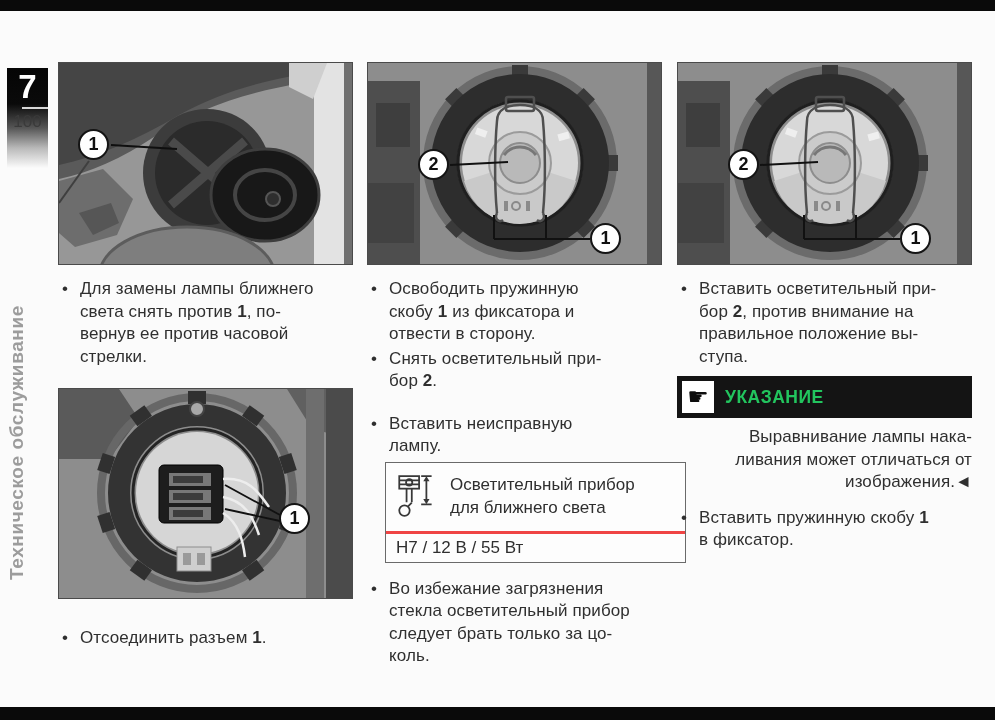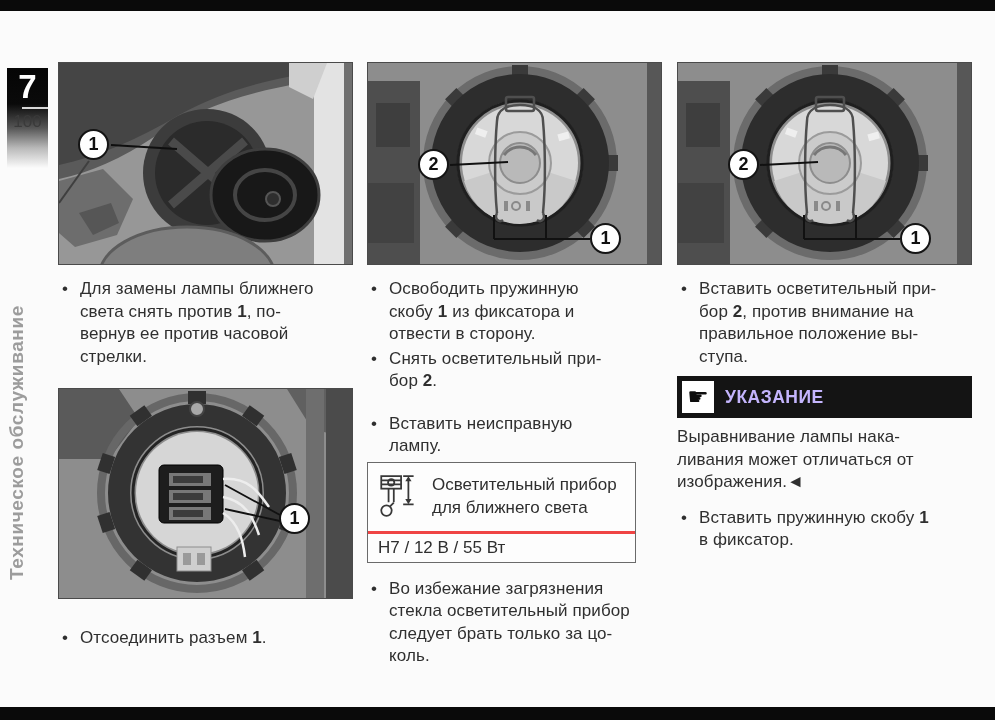--- a/index.html
+++ b/index.html
@@ -43,43 +43,43 @@
     background:#ffffff; border:2.5px solid #141414;
     display:flex; align-items:center; justify-content:center;
     font-size:18px; font-weight:bold; color:#111;
   }
 
   .bullet {
     position:relative; padding-left:22px; margin-bottom:2px;
     font-size:17px; line-height:22.5px; letter-spacing:0.1px; white-space:pre-line;
   }
   .bullet::before { content:"\2022"; position:absolute; left:4px; top:0; }
-  .note-text { font-size:17px; line-height:22.5px; letter-spacing:0.1px; white-space:pre-line; }
+  .note-text { font-size:17px; line-height:22.5px; letter-spacing:0.1px; white-space:pre-line;text-align:right; }
   b { font-weight:bold; }
 
   .mt13 { margin-top:13px; } .mt20 { margin-top:20px; } .mt12 { margin-top:28px; }
   .mt8 { margin-top:8px; } .mt11 { margin-top:15px; } .mt4 { margin-top:4px; } .gap-before { margin-top:20px; }
 
   
-  .spec-box { width:269px; border:1px solid #6a6a6a; background:#fdfdfd; }
+  .spec-box { width:301px; border:1px solid #6a6a6a; background:#fdfdfd;margin-left:18px; }
   .spec-top { display:flex; align-items:center; gap:12px; padding:10px 8px 10px 10px; min-height:68px; }
   .spec-title { font-size:17px; line-height:22.5px; white-space:pre-line; }
   .spec-bottom { border-top:3px solid #ef4444; padding:3px 8px 4px 10px; font-size:17px; line-height:21px; }
 
   
   .note-banner {
     width:295px; height:42px; background:#141414;
     display:flex; align-items:center; margin-top:8px;
   }
   .note-icon-box {
     width:32px; height:32px; background:#ffffff; margin-left:5px;
     display:flex; align-items:center; justify-content:center;
   }
   .note-icon-glyph { font-family:"DejaVu Sans",sans-serif; font-size:24px; line-height:32px; color:#0d0d0d; }
-  .note-banner-label { color:#c4b5fd; font-weight:bold; font-size:17.5px; letter-spacing:0.5px; margin-left:11px; }
+  .note-banner-label { color:#22c55e; font-weight:bold; font-size:17.5px; letter-spacing:0.5px; margin-left:11px; }
 </style>
 </head>
 <body>
 
 <div class="topbar"></div>
 <div class="bottombar"></div>
 
 <div class="chapter-tab">
   <div class="chapter-num">7</div>
   <div class="chapter-rule"></div>

